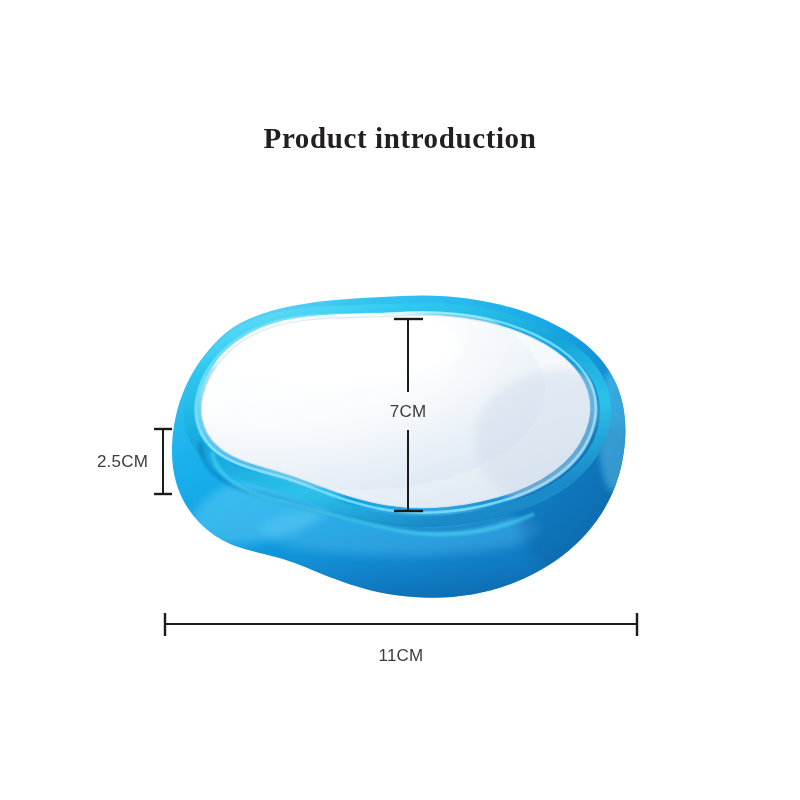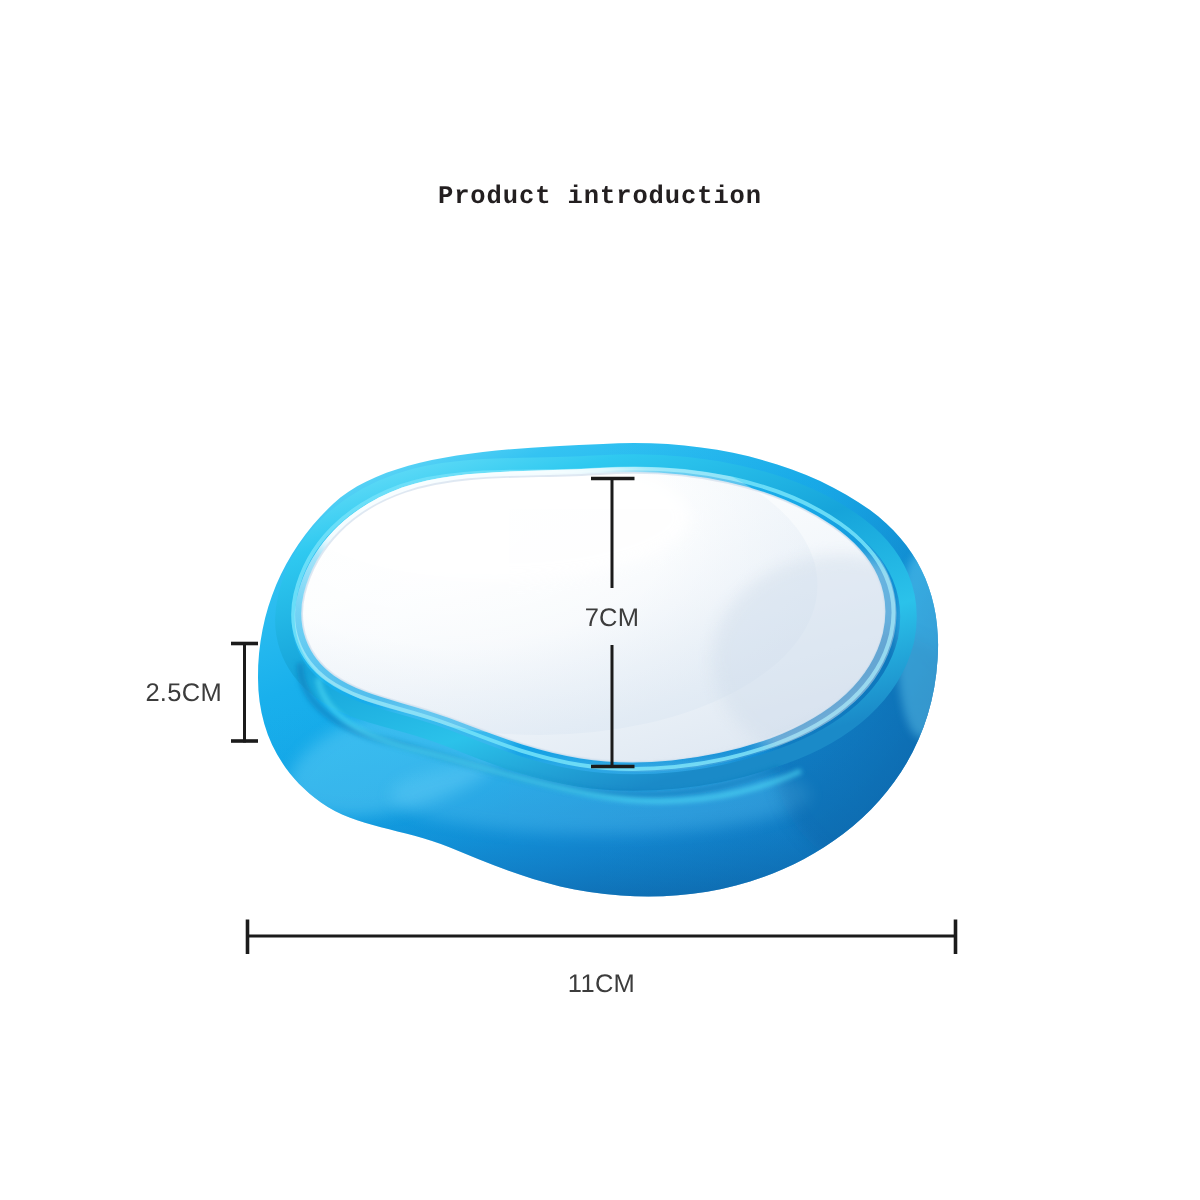--- a/index.html
+++ b/index.html
@@ -17,22 +17,22 @@
     height: 800px;
     background: #ffffff;
     overflow: hidden;
   }
   #page-title {
     position: absolute;
     left: 0;
     top: 122px;
     width: 800px;
     text-align: center;
-    font-family: Liberation Mono, monospace;
-    font-size: 17px;
+    font-family: Liberation Serif, serif;
+    font-size: 29px;
     font-weight: bold;
     letter-spacing: 0.6px;
     color: #231f20;
     white-space: nowrap;
   }
   #product-figure {
     position: absolute;
     left: 0;
     top: 0;
     width: 800px;

